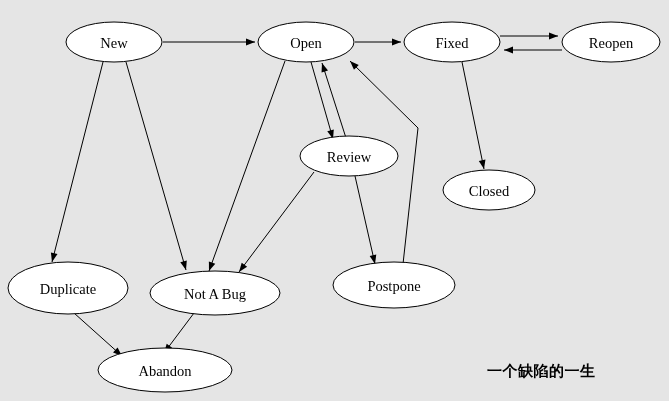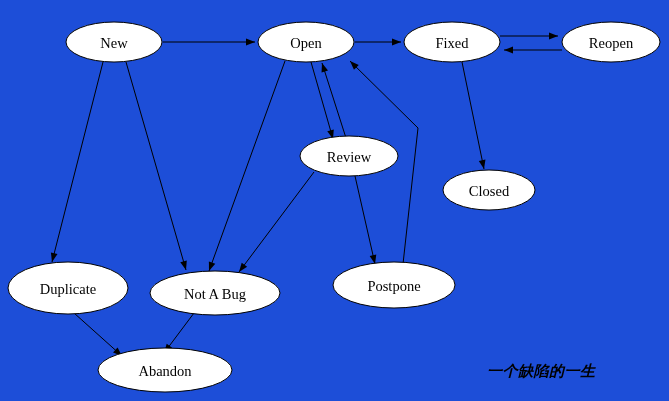--- a/index.html
+++ b/index.html
@@ -4,21 +4,21 @@
 <style>
   html, body {
     margin: 0;
     padding: 0;
     background: #ffffff;
   }
   #canvas {
     position: relative;
     width: 669px;
     height: 401px;
-    background: #1d4ed8;
+    background: #e5e5e5;
     overflow: hidden;
     font-family: "Liberation Serif", "DejaVu Serif", serif;
   }
   #graph {
     position: absolute;
     left: 0;
     top: 0;
     width: 669px;
     height: 401px;
   }
@@ -158,15 +158,15 @@
           <ellipse class="node-ellipse" cx="394" cy="285" rx="61" ry="23"></ellipse>
           <text class="node-label" x="394" y="286">Postpone</text>
         </g>
         <g>
           <ellipse class="node-ellipse" cx="165" cy="370" rx="67" ry="22"></ellipse>
           <text class="node-label" x="165" y="371">Abandon</text>
         </g>
       </g>
   </svg>
 
-  <div class="caption" id="caption-el" style="left: 487px; top: 362px; font-style: italic;">一个缺陷的一生</div>
+  <div class="caption" id="caption-el" style="left: 487px; top: 362px;">一个缺陷的一生</div>
 
 </div>
 
 </body></html>

